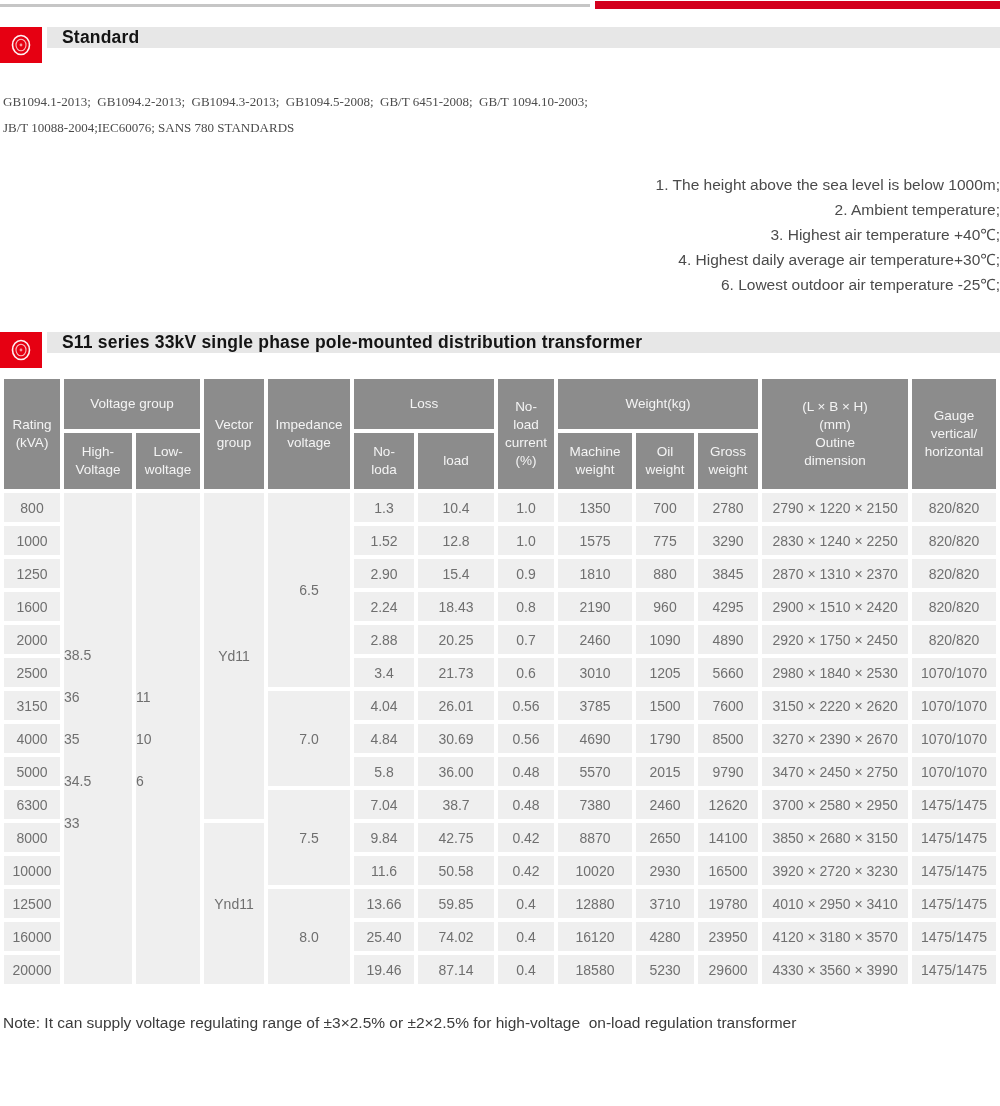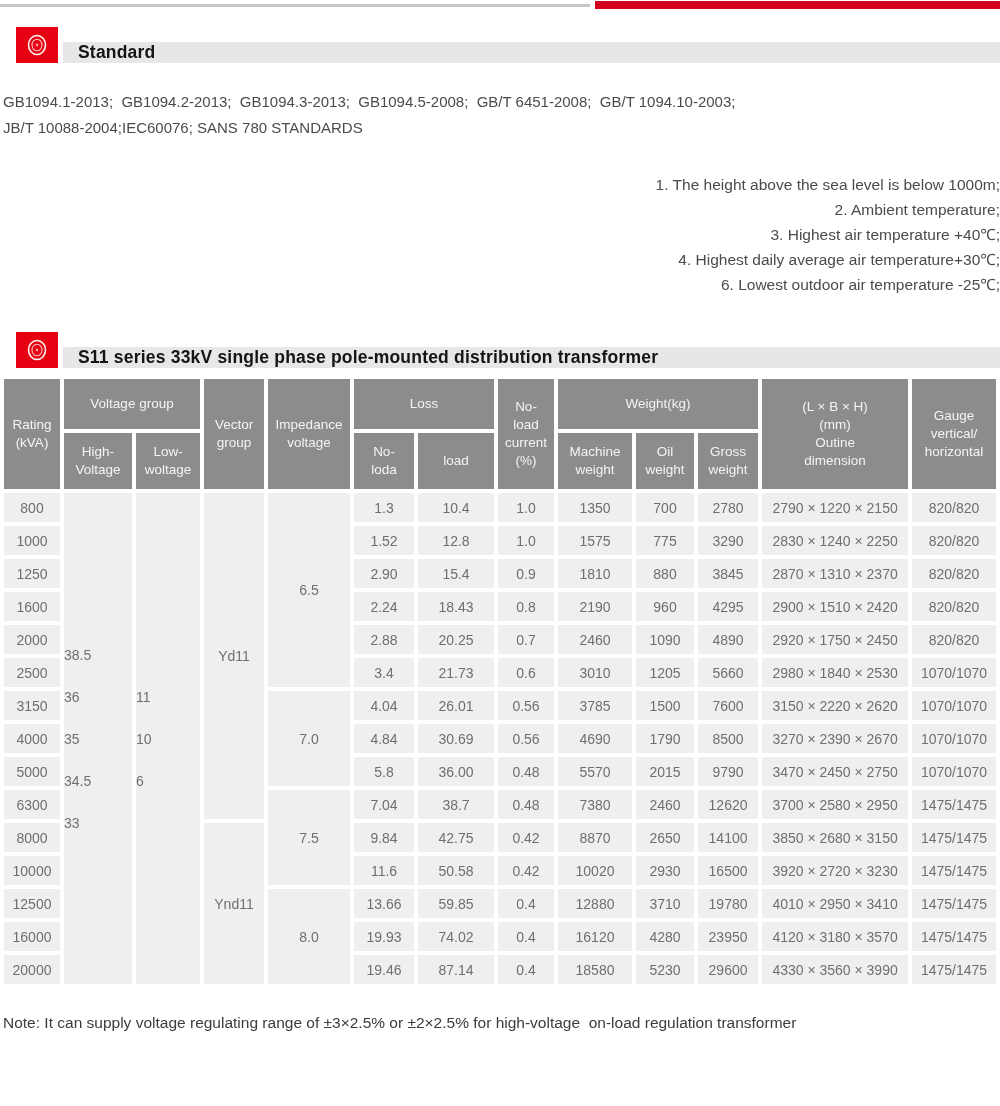--- a/index.html
+++ b/index.html
@@ -7,26 +7,26 @@
     width:1000px;height:1106px;overflow:hidden;background:#ffffff;
     font-family:"Liberation Sans", sans-serif;
     -webkit-font-smoothing:antialiased;
   }
   
   .topbar{position:relative;height:10px;}
   .topbar-gray{position:absolute;left:0;top:4px;width:590px;height:3px;background:#c6c6c6;}
   .topbar-red{position:absolute;left:595px;top:1px;right:0;height:8px;background:var(--accent,#d3001d);}
 
   
-  .sec-header{display:flex;align-items:flex-end;column-gap:5px;height:36px;padding-left:16px;}
+  .sec-header{display:flex;align-items:flex-start;column-gap:5px;height:36px;}
   .icon-box{width:42px;height:36px;background:var(--icon-red,#e60012);flex:0 0 42px;display:flex;align-items:center;justify-content:center;}
   .sec-bar{flex:1;background:#e7e7e7;display:flex;align-items:center;}
   .sec-title{margin:0;padding-left:15px;font-size:17.5px;font-weight:bold;color:#141414;letter-spacing:.2px;}
 
-  .standards{margin:26px 0 0 3px;font-size:15px;line-height:26px;color:#4b4b4b;white-space:pre-wrap;}
+  .standards{margin:26px 0 0 3px;font-size:13px;line-height:26px;color:#4b4b4b;white-space:pre-wrap;font-family:Liberation Serif, serif;}
   .conditions{margin:25px 0 0 3px;text-align:right;}
   .cond-line{font-size:15.5px;line-height:25px;color:#4b4b4b;}
 
   .mt-sec2{margin-top:31px;}
   .mt-sec3{margin-top:35px;}
 
   
   table.spec{
     width:1000px;margin-top:7px;
     border-collapse:separate;border-spacing:4px;
@@ -313,21 +313,21 @@
           <td>59.85</td>
           <td>0.4</td>
           <td>12880</td>
           <td>3710</td>
           <td>19780</td>
           <td class="dimension-cell">4010 × 2950 × 3410</td>
           <td>1475/1475</td>
         </tr>
         <tr>
           <td>16000</td>
-          <td>19.93</td>
+          <td>25.40</td>
           <td>74.02</td>
           <td>0.4</td>
           <td>16120</td>
           <td>4280</td>
           <td>23950</td>
           <td class="dimension-cell">4120 × 3180 × 3570</td>
           <td>1475/1475</td>
         </tr>
         <tr>
           <td>20000</td>

